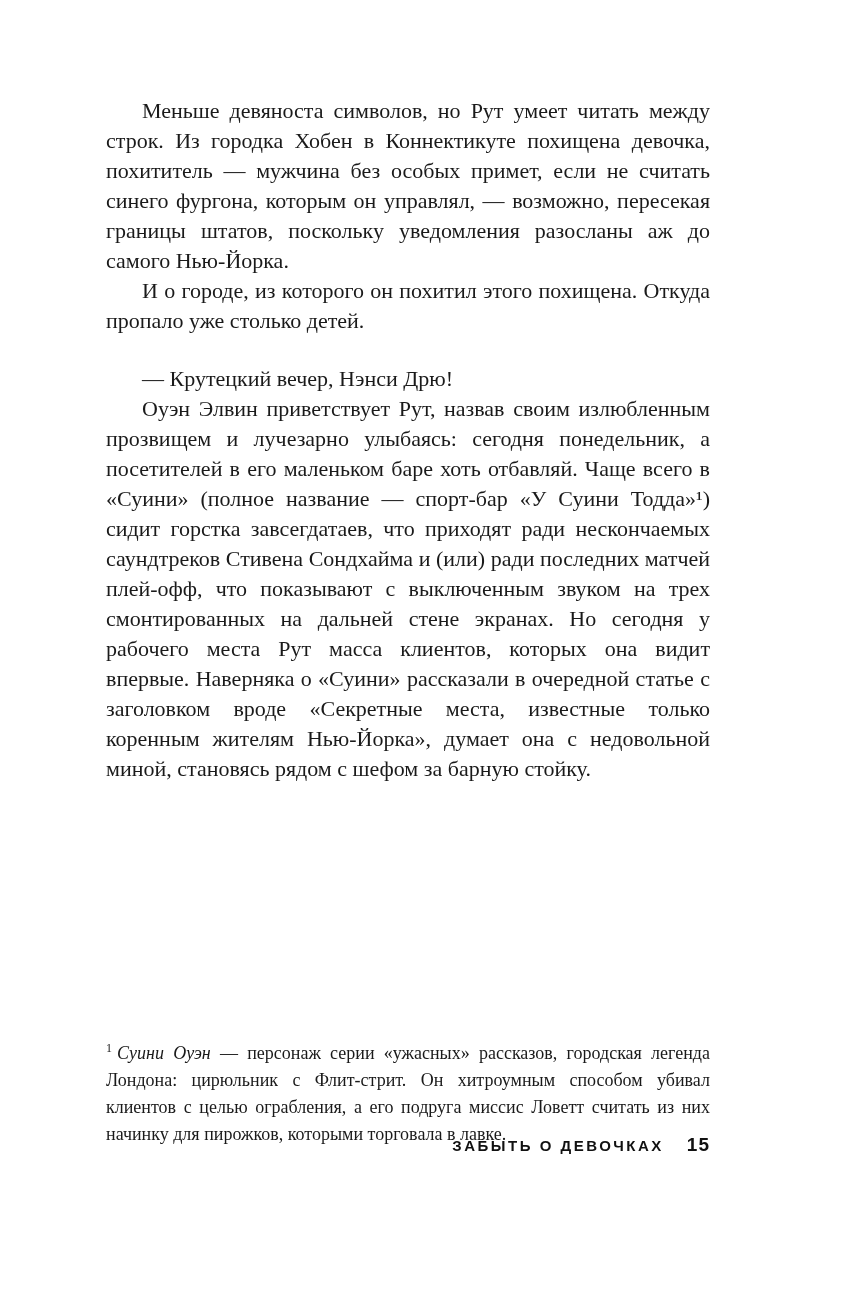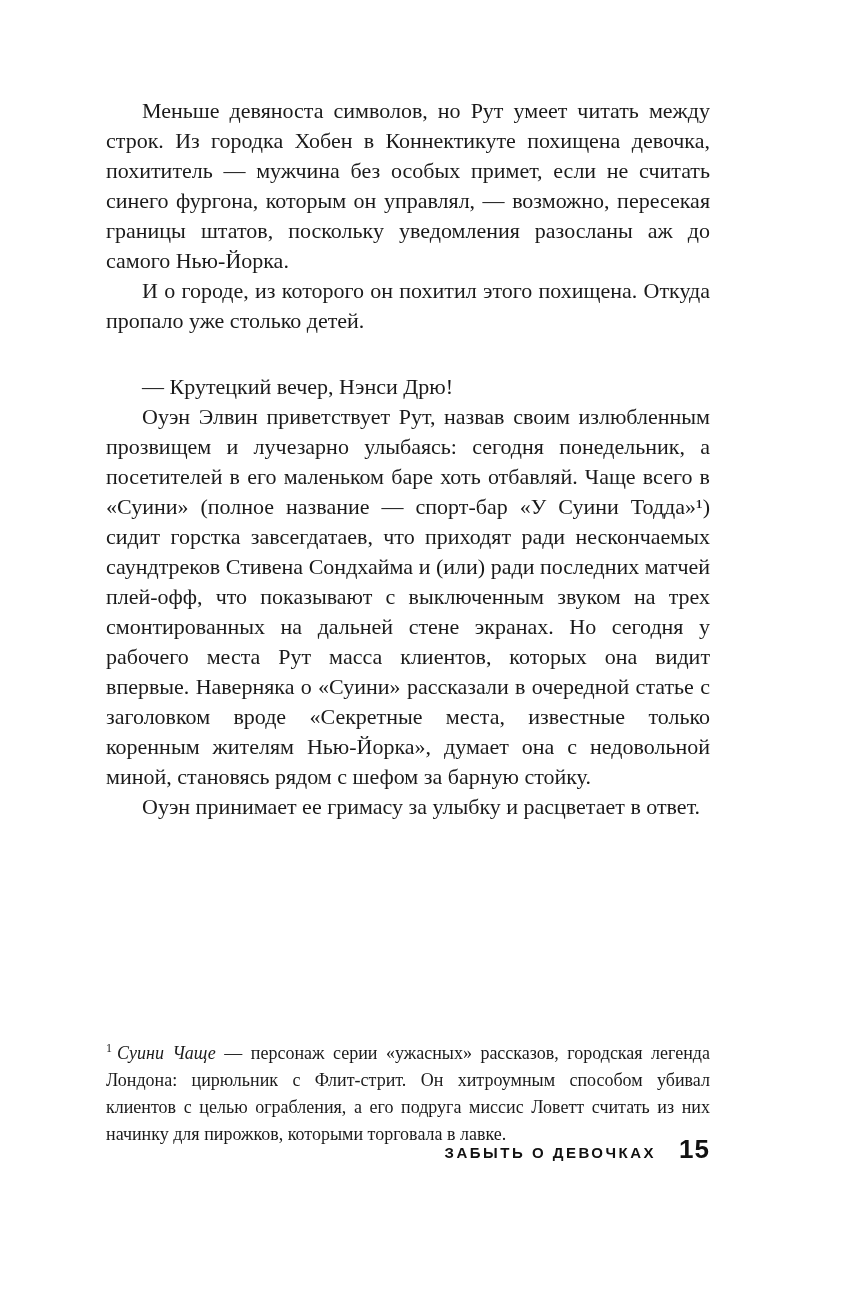--- a/index.html
+++ b/index.html
@@ -32,21 +32,21 @@
     margin: 0;
     font-size: 22px;
     line-height: 30px;
     text-align: justify;
     text-indent: 36px;
     color: #1a1a1a;
     hyphens: auto;
     -webkit-hyphens: auto;
   }
   .section-break {
-    margin-top: 36px;
+    margin-top: 28px;
   }
   .footnote {
     position: absolute;
     left: 106px;
     top: 1022px;
     width: 604px;
     font-size: 18px;
     line-height: 27px;
     text-align: justify;
     color: #1a1a1a;
@@ -74,37 +74,36 @@
     color: #111111;
   }
   .running-title {
     font-weight: bold;
     font-size: 15px;
     letter-spacing: 2.5px;
     text-transform: uppercase;
   }
   .page-number {
     font-weight: bold;
-    font-size: 26px;
+    font-size: 19px;
     letter-spacing: 1px;
   }
 </style>
 </head>
 <body>
 
 <div class="page">
 
   <div class="body-text">
     <p class="para">Меньше девяноста символов, но Рут умеет читать между строк. Из городка Хобен в Коннектикуте похищена девочка, похититель — мужчина без особых примет, если не считать синего фургона, которым он управлял, — возможно, пересекая границы штатов, поскольку уведомления разосланы аж до самого Нью-Йорка.</p>
     <p class="para">И о городе, из которого он похитил этого похищена. Откуда пропало уже столько детей.</p>
     <p class="para section-break">— Крутецкий вечер, Нэнси Дрю!</p>
     <p class="para">Оуэн Элвин приветствует Рут, назвав своим излюбленным прозвищем и лучезарно улыбаясь: сегодня понедельник, а посетителей в его маленьком баре хоть отбавляй. Чаще всего в «Суини» (полное название — спорт-бар «У Суини Тодда»¹) сидит горстка завсегдатаев, что приходят ради нескончаемых саундтреков Стивена Сондхайма и (или) ради последних матчей плей-офф, что показывают с выключенным звуком на трех смонтированных на дальней стене экранах. Но сегодня у рабочего места Рут масса клиентов, которых она видит впервые. Наверняка о «Суини» рассказали в очередной статье с заголовком вроде «Секретные места, известные только коренным жителям Нью-Йорка», думает она с недовольной миной, становясь рядом с шефом за барную стойку.</p>
-    <p class="para">Оуэн принимает ее гримасу за улыбку и расцветает в ответ.</p>
   </div>
 
-  <p class="footnote"><sup>1</sup><span class="fn-term">Суини Чаще</span><span> — персонаж серии «ужасных» рассказов, городская легенда Лондона: цирюльник с Флит-стрит. Он хитроумным способом убивал клиентов с целью ограбления, а его подруга миссис Ловетт считать из них начинку для пирожков, которыми торговала в лавке.</span></p>
+  <p class="footnote"><sup>1</sup><span class="fn-term">Суини Оуэн</span><span> — персонаж серии «ужасных» рассказов, городская легенда Лондона: цирюльник с Флит-стрит. Он хитроумным способом убивал клиентов с целью ограбления, а его подруга миссис Ловетт считать из них начинку для пирожков, которыми торговала в лавке.</span></p>
 
   <div class="footer">
     <span class="running-title">ЗАБЫТЬ О ДЕВОЧКАХ</span>
     <span class="page-number">15</span>
   </div>
 
 </div>
 
 </body></html>

